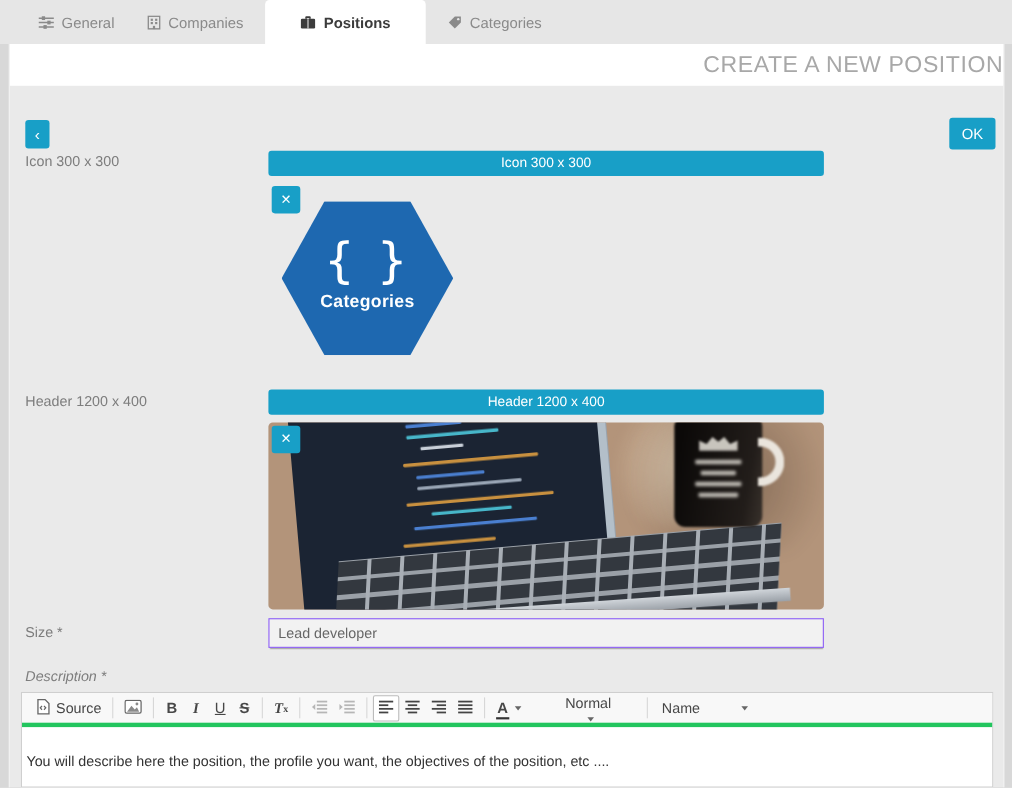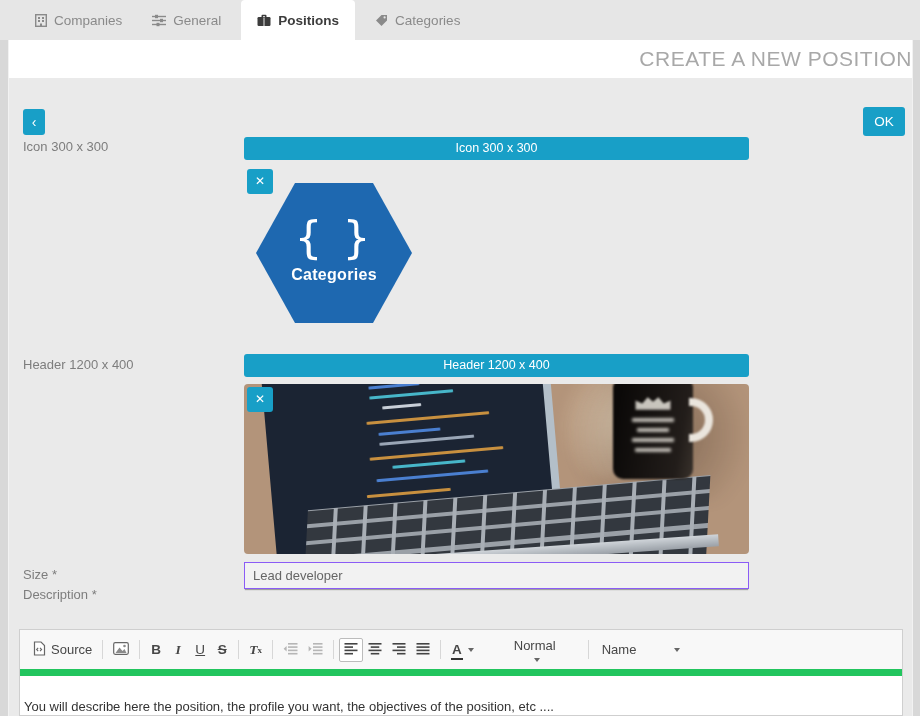--- a/index.html
+++ b/index.html
@@ -3,40 +3,40 @@
 <meta charset="utf-8">
 <style>
   * { margin:0; padding:0; box-sizing:border-box; }
   html,body { width:920px; height:716px; }
   body { font-family:"Liberation Sans","DejaVu Sans",sans-serif; background:#d8d8d8; overflow:hidden; }
   .page { position:relative; width:920px; height:716px; background:#d8d8d8; }
 
   
   .tabbar { position:absolute; top:0; left:0; right:0; height:40px; background:#e6e6e6; display:flex; align-items:stretch; padding-left:25px; z-index:3; }
   .tab { display:flex; align-items:center; gap:7px; padding:0 10px; margin-right:10px; color:#8a8a8a; font-size:13.5px; cursor:pointer; }
-  .tab.active { background:#ffffff; color:#3c3c3c; font-weight:bold; padding:0 16px; border-radius:4px 4px 0 0; }
+  .tab.active { background:#ffffff; color:#3c3c3c; font-weight:bold; padding:0 32px; border-radius:4px 4px 0 0; }
   .tab .ticon { display:inline-flex; align-items:center; }
   .tab svg { display:block; }
 
   
   .panel { position:absolute; left:8px; top:40px; width:905px; height:676px; background:#eaeaea; border-left:1px solid #f2f2f2; border-right:1px solid #f2f2f2; z-index:2; }
   .titlebar { position:absolute; left:0; top:0; width:100%; height:38px; background:#ffffff; }
   .titlebar h1 { font-size:21px; font-weight:300; color:#a8a8a8; letter-spacing:.5px; line-height:38px; padding-left:14px;text-align:right; }
 
   .btn-accent { background:#189fc7; color:#fff; border:none; border-radius:3px; text-align:center; cursor:pointer; font-family:inherit; }
   .back-btn { position:absolute; left:14px; top:69px; width:22px; height:26px; font-size:14px; line-height:24px; }
   .ok-btn { position:absolute; right:7px; top:67px; width:42px; height:29px; font-size:13.5px; }
 
   .field-label { position:absolute; left:14px; font-size:13px; color:#7d7d7d; }
   .upload-btn { position:absolute; left:235px; width:505px; height:23px; font-size:12.5px; line-height:23px; border-radius:3px; }
   .remove-btn { position:absolute; left:238px; width:26px; height:25px; font-size:12px; font-weight:bold; line-height:25px; z-index:5; }
 
   .lbl-icon   { top:99px; }   .btn-icon   { top:97px; }  .rm-icon   { top:129px; }
   .lbl-header { top:317px; }  .btn-header { top:314px; } .rm-header { top:347px; }
-  .lbl-name   { top:527px; }  .lbl-desc   { top:547px; }
+  .lbl-name   { top:527px; }  .lbl-desc   { top:567px;font-style:italic; }
 
   
   .hexagon { position:absolute; left:247px; top:143px; width:156px; height:140px; background:#1e68b0;
     clip-path:polygon(0% 50%,25% 0%,75% 0%,100% 50%,75% 100%,25% 100%);
     display:flex; flex-direction:column; align-items:center; justify-content:center; color:#fff; }
   .hex-braces { font-family:"DejaVu Sans",sans-serif; font-size:44px; font-weight:500; letter-spacing:3px; line-height:1; margin-top:-6px; }
   .hex-word { font-size:16px; font-weight:bold; margin-top:6px; letter-spacing:.3px; }
 
   
   .photo { position:absolute; left:235px; top:344px; width:505px; height:170px; border-radius:4px; overflow:hidden; background:#b3947a; }
@@ -83,21 +83,21 @@
   .finger.f1 { right:24%; bottom:14%; width:30%; height:14%; transform:rotate(24deg); }
   .finger.f2 { right:16%; bottom:4%; width:32%; height:14%; transform:rotate(18deg); }
   .finger.f3 { right:8%; bottom:-6%; width:34%; height:15%; transform:rotate(14deg); }
 
   
   .name-input { position:absolute; left:235px; top:522px; width:505px; height:27px; background:#f2f2f2;
     border:1px solid #8b5cf6; box-shadow:0 2px 1px -1px #9f9f9f; padding:0 8px; font-size:13px; color:#666; font-family:inherit; }
 
   
   .editor { position:absolute; left:10px; top:589px; width:884px; height:87px; border:1px solid #cfcfcf; background:#fff; }
-  .rte-toolbar { height:46px; background:#f8f8f8; border-bottom:7px solid #22c55e; display:flex; align-items:center; padding:0 8px; }
+  .rte-toolbar { height:31px; background:#f8f8f8; border-bottom:4px solid #22c55e; display:flex; align-items:center; padding:0 8px; }
   .rte-btn { display:inline-flex; align-items:center; justify-content:center; height:24px; min-width:22px; padding:0 4px;
     color:#474747; font-size:13.5px; cursor:pointer; border:1px solid transparent; border-radius:2px; background:none; font-family:inherit; }
   .rte-btn.active { background:#fff; border-color:#bcbcbc; }
   .rte-btn.disabled { opacity:.4; cursor:default; }
   .rte-sep { width:1px; height:19px; background:#d7d7d7; margin:0 5px; }
   .b-bold { font-weight:bold; }
   .b-italic { font-style:italic; font-family:"Liberation Serif",serif; font-weight:600; }
   .b-under { text-decoration:underline; }
   .b-strike { text-decoration:line-through; font-weight:600; }
   .b-tx { font-family:"Liberation Serif",serif; font-weight:600; font-style:italic; }
@@ -112,47 +112,47 @@
   .src-label { margin-left:5px; font-size:13px; }
 </style>
 </head>
 <body>
 
 <div class="page">
 
   <div class="tabbar">
     <div class="tab">
       <span class="ticon">
+        <svg width="14" height="13" viewBox="0 0 14 13">
+            <g stroke="#8a8a8a" stroke-width="1.4" fill="#8a8a8a">
+              <line x1="0" y1="2.5" x2="14" y2="2.5"></line>
+              <rect x="3" y="0.8" width="3" height="3.4" stroke="none"></rect>
+              <line x1="0" y1="6.5" x2="14" y2="6.5"></line>
+              <rect x="8" y="4.8" width="3" height="3.4" stroke="none"></rect>
+              <line x1="0" y1="10.5" x2="14" y2="10.5"></line>
+              <rect x="4.5" y="8.8" width="3" height="3.4" stroke="none"></rect>
+            </g>
+          </svg>
+      </span>
+      <span>General</span>
+    </div>
+    <div class="tab">
+      <span class="ticon">
         <svg width="12" height="13" viewBox="0 0 12 13">
             <rect x="0.7" y="0.7" width="10.6" height="11.6" fill="none" stroke="#8a8a8a" stroke-width="1.4"></rect>
             <g fill="#8a8a8a">
               <rect x="3" y="3" width="2" height="2"></rect>
               <rect x="7" y="3" width="2" height="2"></rect>
               <rect x="3" y="6" width="2" height="2"></rect>
               <rect x="7" y="6" width="2" height="2"></rect>
               <rect x="5" y="9.5" width="2" height="3"></rect>
             </g>
           </svg>
       </span>
       <span>Companies</span>
-    </div>
-    <div class="tab">
-      <span class="ticon">
-        <svg width="14" height="13" viewBox="0 0 14 13">
-            <g stroke="#8a8a8a" stroke-width="1.4" fill="#8a8a8a">
-              <line x1="0" y1="2.5" x2="14" y2="2.5"></line>
-              <rect x="3" y="0.8" width="3" height="3.4" stroke="none"></rect>
-              <line x1="0" y1="6.5" x2="14" y2="6.5"></line>
-              <rect x="8" y="4.8" width="3" height="3.4" stroke="none"></rect>
-              <line x1="0" y1="10.5" x2="14" y2="10.5"></line>
-              <rect x="4.5" y="8.8" width="3" height="3.4" stroke="none"></rect>
-            </g>
-          </svg>
-      </span>
-      <span>General</span>
     </div>
     <div class="tab active">
       <span class="ticon">
         <svg width="14" height="13" viewBox="0 0 14 13">
             <g fill="#3c3c3c">
               <rect x="0.5" y="3" width="13" height="9" rx="1.2"></rect>
               <path d="M4.5 3 V1.8 a1 1 0 0 1 1-1 h3 a1 1 0 0 1 1 1 V3 h-1.5 V2.3 h-2 V3 Z"></path>
             </g>
             <line x1="7" y1="3.5" x2="7" y2="12" stroke="#e6e6e6" stroke-width="1"></line>
           </svg>

